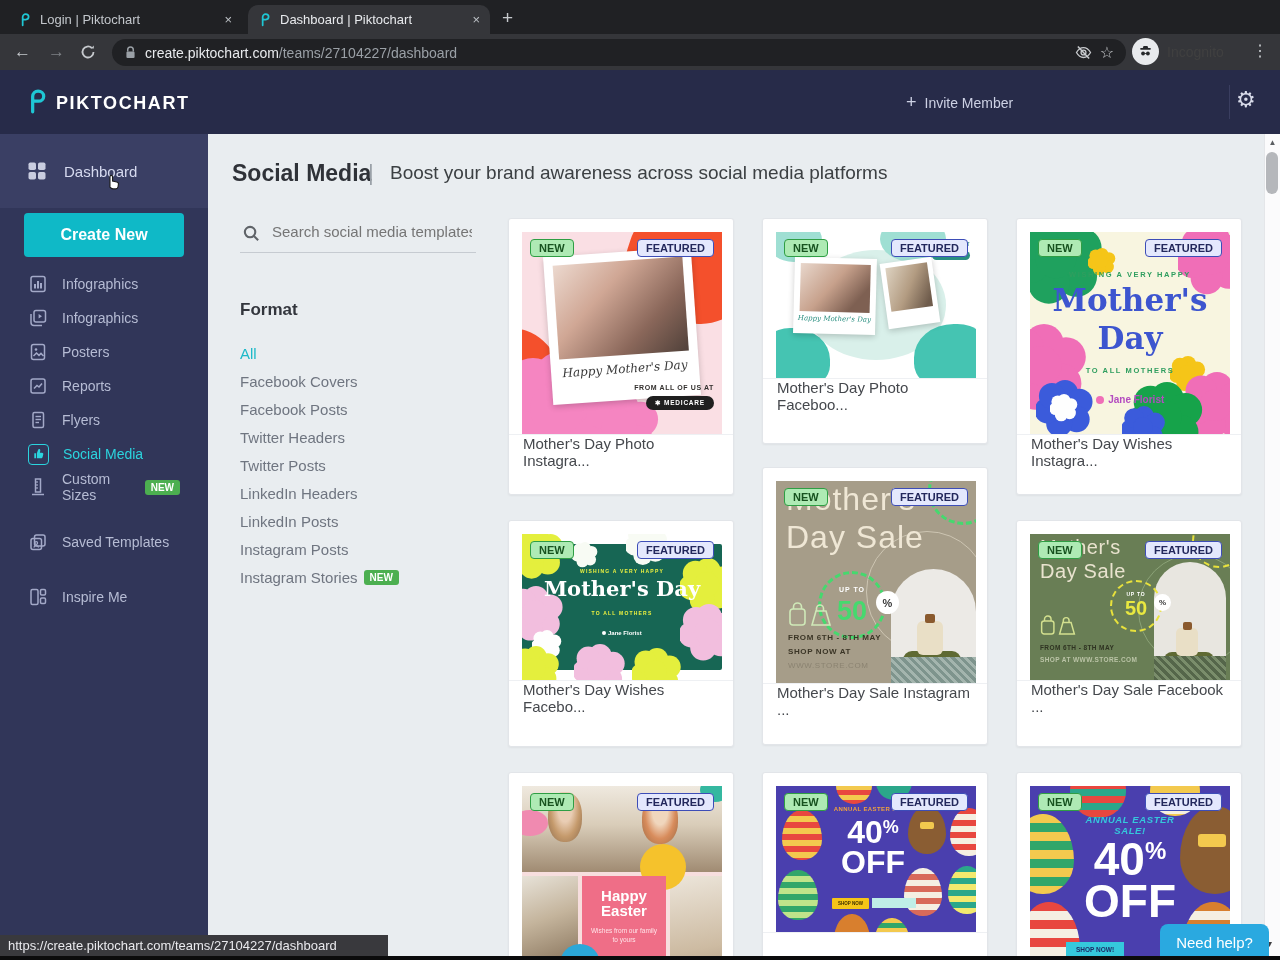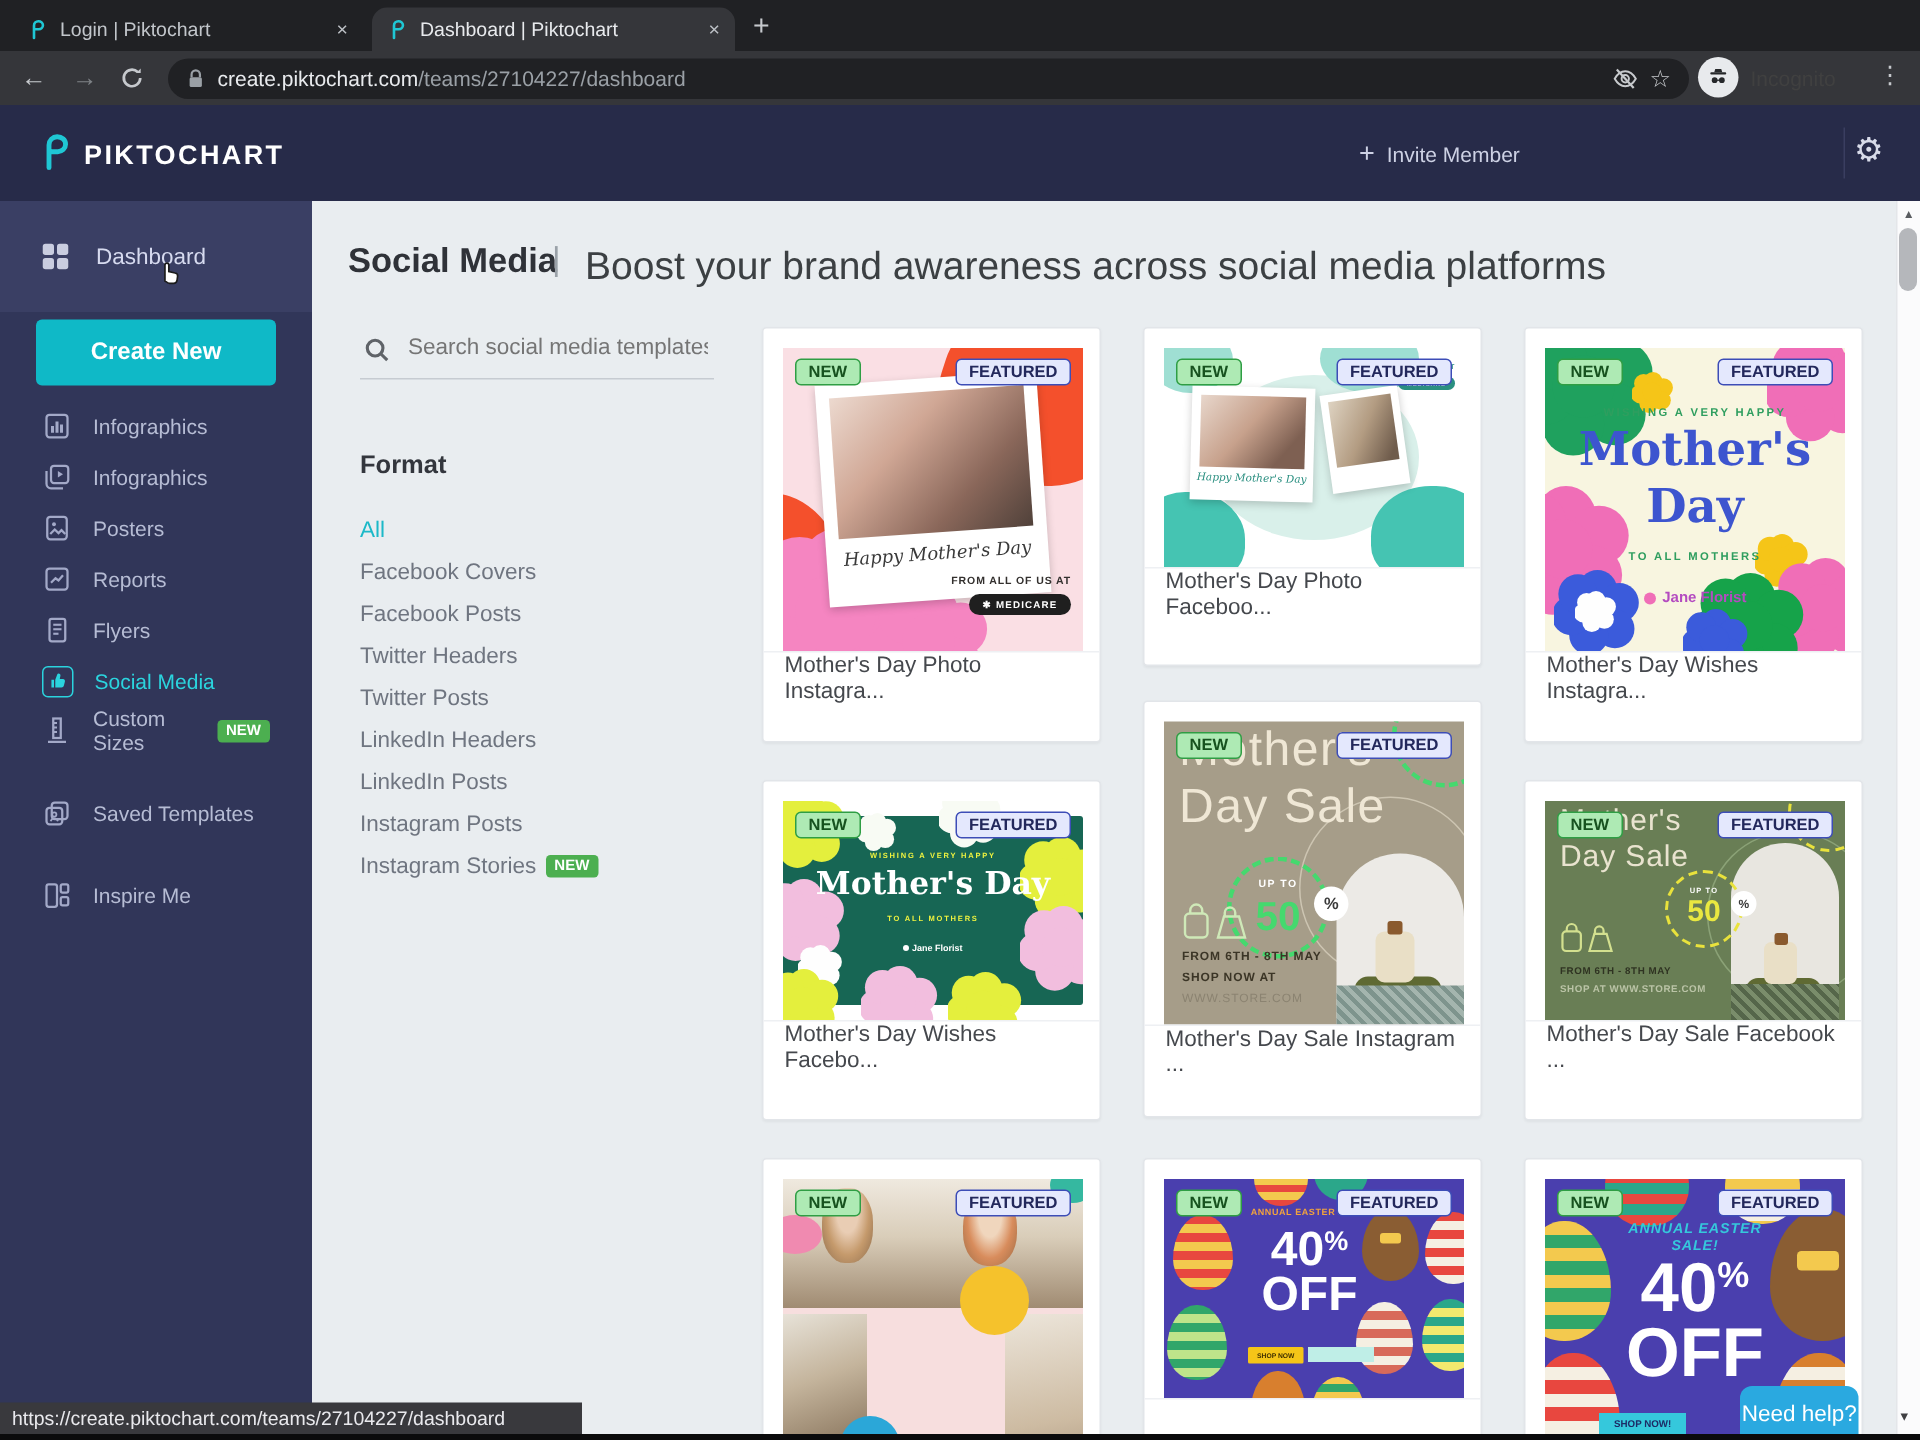--- a/index.html
+++ b/index.html
@@ -46,21 +46,21 @@
   .bF{position:absolute;right:8px;top:7px;background:#e4e8fd;border:1.5px solid #3d4db7;color:#23285c;font-size:11px;font-weight:700;padding:2px 8px;border-radius:4px;z-index:6}
   .pol{position:absolute;background:#fff;box-shadow:0 2px 6px rgba(0,0,0,.2)}
   .egg{position:absolute;border-radius:50% 50% 50% 50%/60% 60% 42% 42%}
   .serif{font-family:"DejaVu Serif",serif}
   .dashcirc{position:absolute;border-radius:50%;box-sizing:border-box}
 
   
   #scrollbar{left:1264px;top:134px;width:16px;height:826px;background:#fbfbfc;border-left:1px solid #e4e6e9;box-sizing:border-box}
   #thumb{left:1266px;top:152px;width:12px;height:42px;background:#b5b7bb;border-radius:6px}
 
-  #helpbtn{left:1160px;top:924px;width:79px;height:36px;background:#2aa9e0;border-radius:8px 8px 0 0;color:#fff;font-size:15px;display:flex;align-items:center;justify-content:center;cursor:pointer;z-index:70}
+  #helpbtn{left:1160px;top:924px;width:109px;height:36px;background:#2aa9e0;border-radius:8px 8px 0 0;color:#fff;font-size:15px;display:flex;align-items:center;justify-content:center;cursor:pointer;z-index:70}
   #strip{left:0;top:956px;width:1280px;height:4px;background:#0b0b0c;z-index:90}
   #statusbar{left:0;top:935px;width:388px;height:21px;background:#39393d;color:#e9e9ed;font-size:13px;line-height:21px;padding-left:8px;box-sizing:border-box;z-index:95;white-space:nowrap;overflow:hidden}
 </style>
 </head>
 <body>
 
 <div id="stage">
 
   <svg width="0" height="0" style="position:absolute">
       <defs>
@@ -242,21 +242,21 @@
           <rect x="12.5" y="2.5" width="5" height="5.5" rx="1.2" fill="none" stroke="currentColor" stroke-width="1.5"></rect>
           <rect x="12.5" y="11" width="5" height="5.5" rx="1.2" fill="none" stroke="currentColor" stroke-width="1.5"></rect>
         </svg>
       <span>Inspire Me</span>
     </div>
   </div>
 
   <div id="main" class="abs">
     <span class="abs" style="left:24px;top:26px;font-size:23px;font-weight:700;color:#2f3238">Social Media</span>
     <span class="abs" style="left:160px;top:26px;font-size:22px;color:#9aa1a8">|</span>
-    <span class="abs" style="left:182px;top:28px;font-size:26px;color:#3c4043">Boost your brand awareness across social media platforms</span>
+    <span class="abs" style="left:182px;top:28px;font-size:19px;color:#3c4043">Boost your brand awareness across social media platforms</span>
 
     <div class="abs" style="left:32px;top:84px;width:236px;border-bottom:1px solid #c6cbd1;height:34px">
       <svg class="abs" style="left:2px;top:6px" width="19" height="19" viewBox="0 0 20 20">
           <circle cx="8.5" cy="8.5" r="5.5" fill="none" stroke="#5f6368" stroke-width="2.2"></circle>
           <line x1="12.8" y1="12.8" x2="17" y2="17" stroke="#5f6368" stroke-width="2.2"></line>
         </svg>
       <input class="abs" style="left: 30px; top: 4px; width: 200px; border: none; outline: none; background: transparent; font-size: 15px; color: rgb(60, 64, 67); font-family: &quot;Liberation Sans&quot;, sans-serif;" placeholder="Search social media templates">
     </div>
 
     <span class="abs" style="left:32px;top:166px;font-size:17px;font-weight:700;color:#33363d">Format</span>
@@ -489,20 +489,25 @@
     <div class="art" style="height:254px;background:#f7dede">
       <div class="abs" style="left:0;top:0;right:0;height:86px;background:linear-gradient(180deg,#efe9df 0%,#d9cdb9 45%,#a08b72 100%)"></div>
       <div class="abs" style="left:26px;top:6px;width:34px;height:50px;background:radial-gradient(ellipse at 50% 30%,#e9cdb4 0 30%,#c59a6c 60%,#8a6a4c 100%);border-radius:45%"></div>
       <div class="abs" style="left:120px;top:10px;width:36px;height:48px;background:radial-gradient(ellipse at 50% 30%,#f0d6bd 0 30%,#d88c5c 60%,#9a6a44 100%);border-radius:45%"></div>
       <div class="abs" style="left:-10px;top:24px;width:36px;height:26px;background:#f08ab0;border-radius:50%"></div>
       <div class="abs" style="right:-8px;top:-8px;width:30px;height:24px;background:#35b8a0;border-radius:50%"></div>
       <div class="abs" style="left:0;top:90px;width:56px;height:82px;background:linear-gradient(160deg,#e7e2d8 0%,#c4b49c 50%,#8e7a62 100%)"></div>
       <div class="abs" style="left:148px;top:90px;width:52px;height:132px;background:linear-gradient(170deg,#ece5da 0%,#cdbba2 55%,#97816a 100%)"></div>
 
       <div class="abs" style="left:118px;top:58px;width:46px;height:46px;background:#f5c22c;border-radius:50%"></div>
+      <div class="abs" style="left:60px;top:90px;width:84px;height:84px;background:#ef6e87">
+        <div class="abs" style="left:0;right:0;top:12px;text-align:center;font-size:15px;line-height:15px;font-weight:800;color:#fff">Happy</div>
+        <div class="abs" style="left:0;right:0;top:27px;text-align:center;font-size:15px;line-height:15px;font-weight:800;color:#fff">Easter</div>
+        <div class="abs" style="left:8px;right:8px;top:50px;text-align:center;font-size:6.5px;line-height:9px;color:#ffe3e8">Wishes from our family to yours</div>
+      </div>
       <div class="abs" style="left:38px;top:158px;width:40px;height:40px;background:#2ba7d8;border-radius:50%"></div>
       <span class="bN">NEW</span>
       <span class="bF">FEATURED</span>
     </div>
   </div>
 
   <div class="card" style="left:762px;top:772px;height:280px">
     <div class="art" style="height:146px;background:#4a3fae">
       <div class="egg" style="left:60px;top:-26px;width:36px;height:44px;background:repeating-linear-gradient(180deg,#e8473f 0 5px,#f3c94e 5px 10px)"></div>
       <div class="egg" style="left:100px;top:-30px;width:36px;height:44px;background:#2ba78a"></div>

